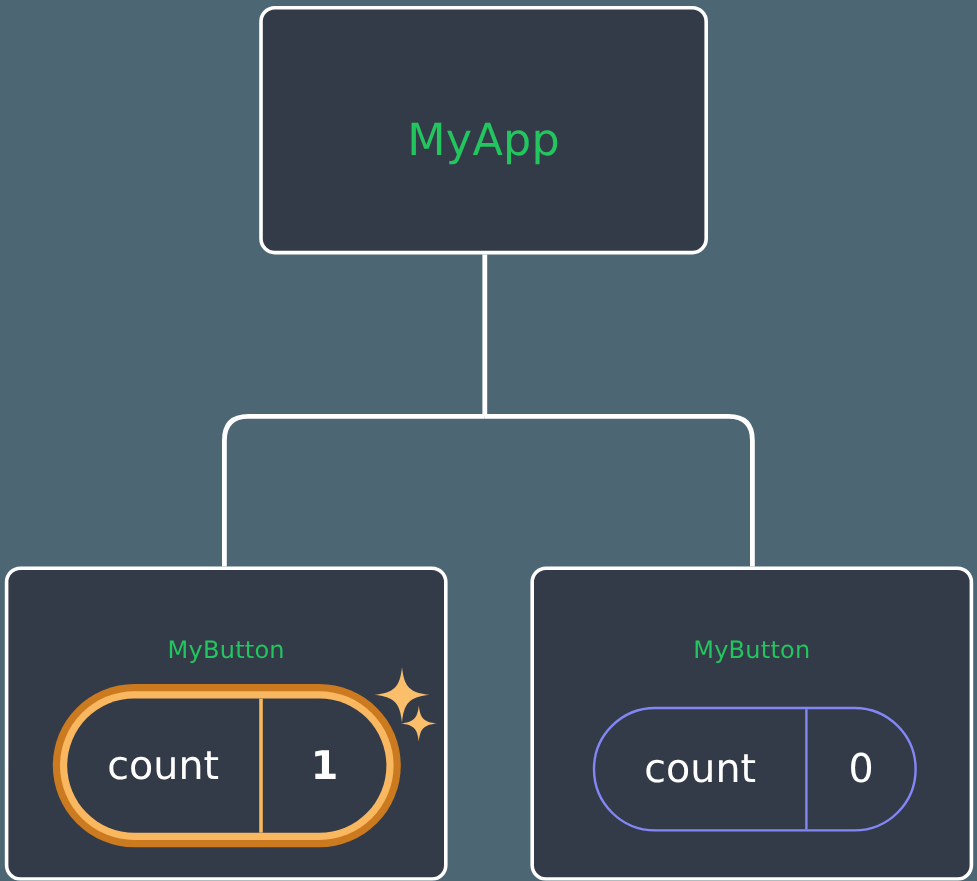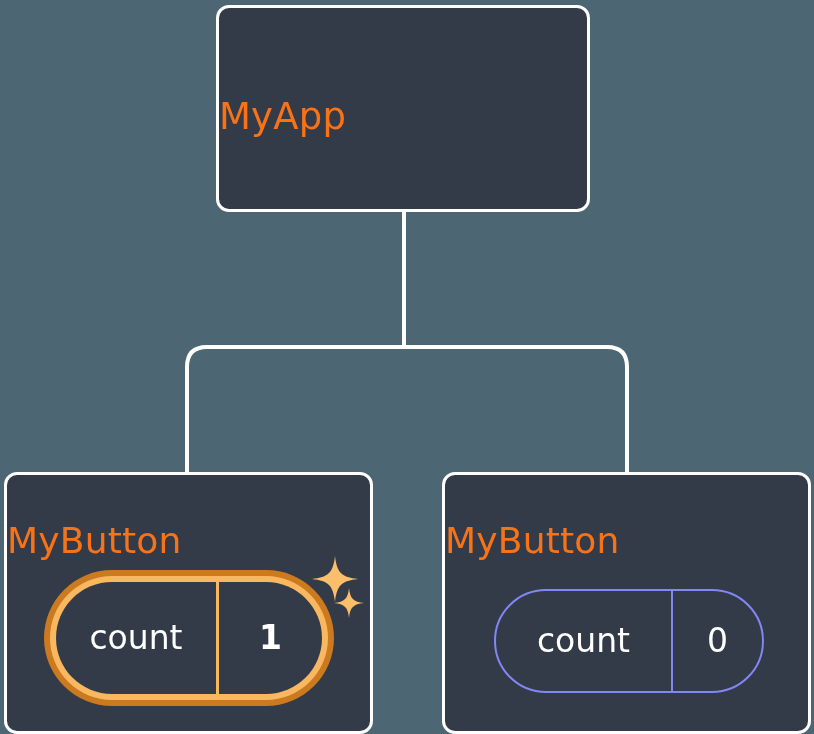--- a/index.html
+++ b/index.html
@@ -36,22 +36,22 @@
     box-sizing: border-box;
     background: #343b48;
     border: 3px solid #ffffff;
     border-radius: 13px;
   }
 
   .node-title {
     position: absolute;
     left: 0;
     width: 100%;
-    text-align: left;
-    color: #f97316;
+    text-align: center;
+    color: #22c55e;
     font-family: "DejaVu Sans", sans-serif;
     font-weight: 400;
     letter-spacing: 0.2px;
     white-space: nowrap;
   }
 
   
   #node-root {
     left: 216px;
     top: 5px;
@@ -74,21 +74,21 @@
     border-bottom-right-radius: 13px;
   }
   #node-child-right {
     left: 442px;
     top: 472px;
     width: 369px;
     height: 262px;
   }
   .node-child .node-title {
     top: 519px;
-    font-size: 36px;
+    font-size: 20px;
     line-height: 40px;
   }
   .node-child .node-title {
     top: 46px;
   }
 
   
   .pill {
     position: absolute;
     box-sizing: border-box;

